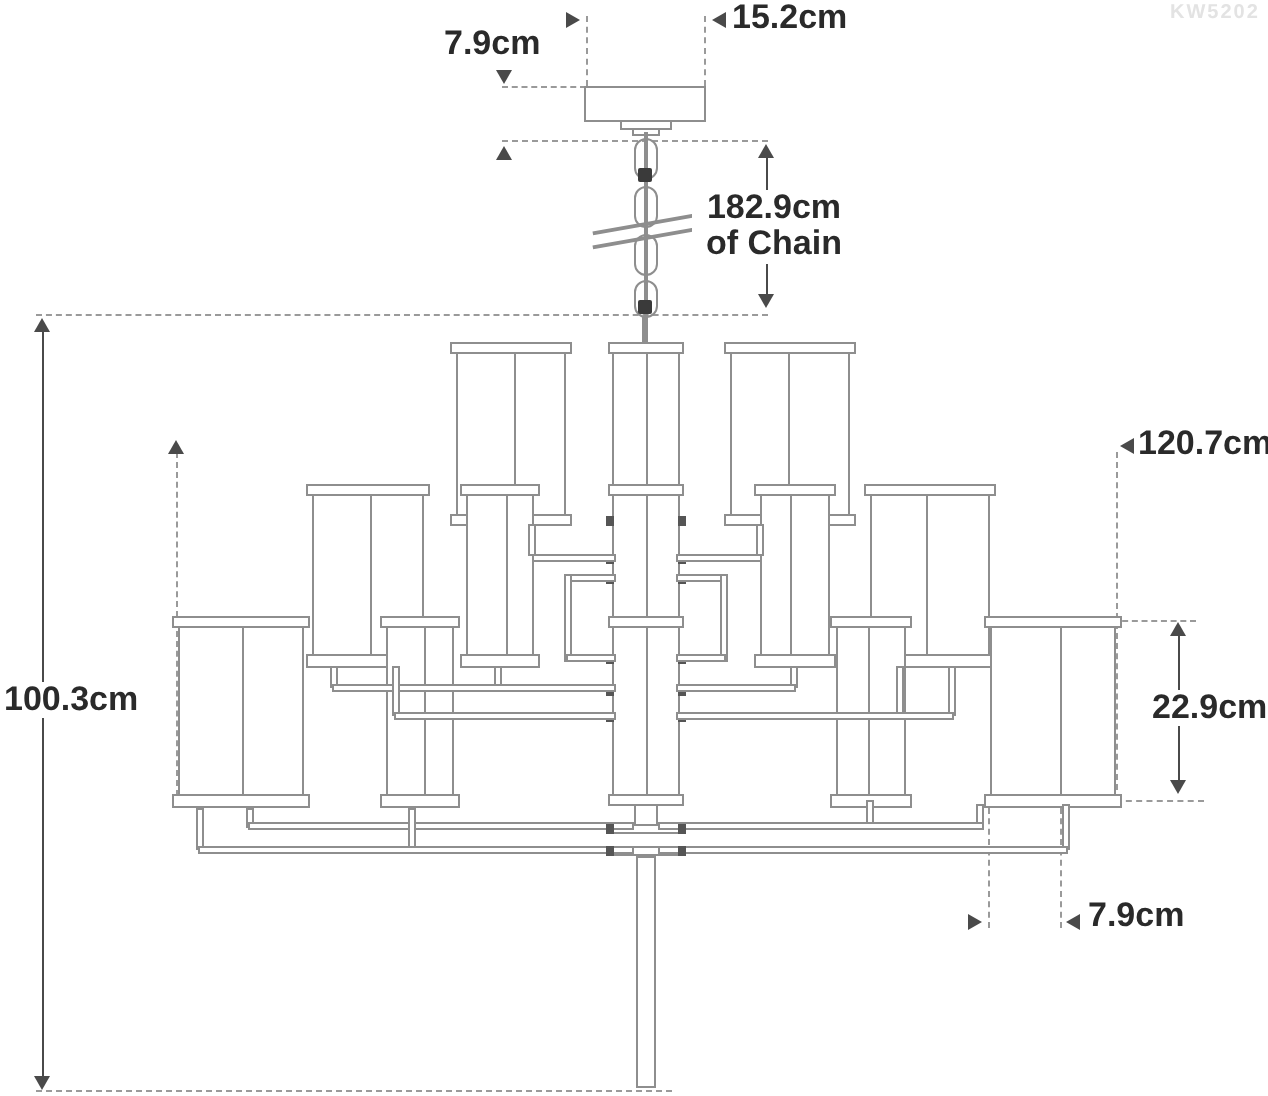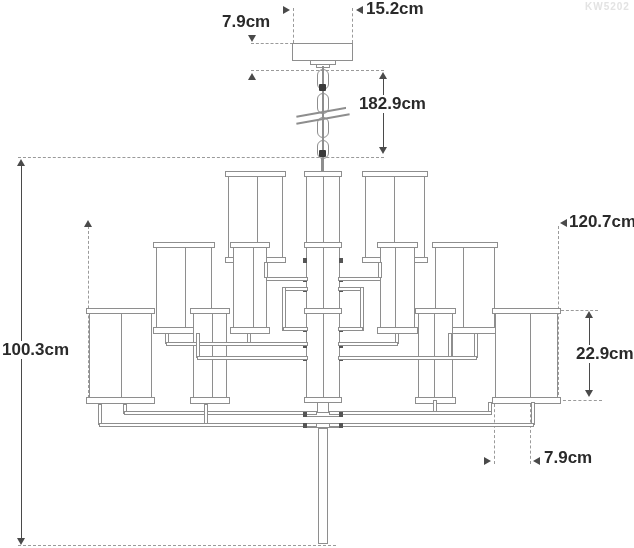--- a/index.html
+++ b/index.html
@@ -193,22 +193,23 @@
 
   <div class="lbl" style="left:220px;top:13px;">7.9cm</div>
   <div class="tri down" style="left:248px;top:35px;"></div>
   <div class="hdash" style="left:251px;top:43px;width:42px;"></div>
   <div class="hdash" style="left:251px;top:70px;width:133px;"></div>
   <div class="tri up" style="left:248px;top:73px;"></div>
 
   <div class="tri up" style="left:379px;top:72px;"></div>
   <div class="dimline" style="left:383px;top:78px;height:72px;"></div>
   <div class="tri down" style="left:379px;top:147px;"></div>
-  <div class="lbl" style="left:346px;top:95px;width:78px;text-align:right;">
+  <div class="lbl" style="left:346px;top:95px;width:78px;text-align:center;">
     <div>182.9cm</div>
+    <div>of Chain</div>
   </div>
 
   <div class="hdash" style="left:18px;top:157px;width:366px;"></div>
   <div class="tri up" style="left:17px;top:159px;"></div>
   <div class="dimline" style="left:21px;top:165px;height:374px;"></div>
   <div class="tri down" style="left:17px;top:538px;"></div>
   <div class="hdash" style="left:18px;top:545px;width:318px;"></div>
   <div class="lbl" style="left:0px;top:341px;text-align:center;">100.3cm</div>
 
   <div class="tri up" style="left:84px;top:220px;"></div>

